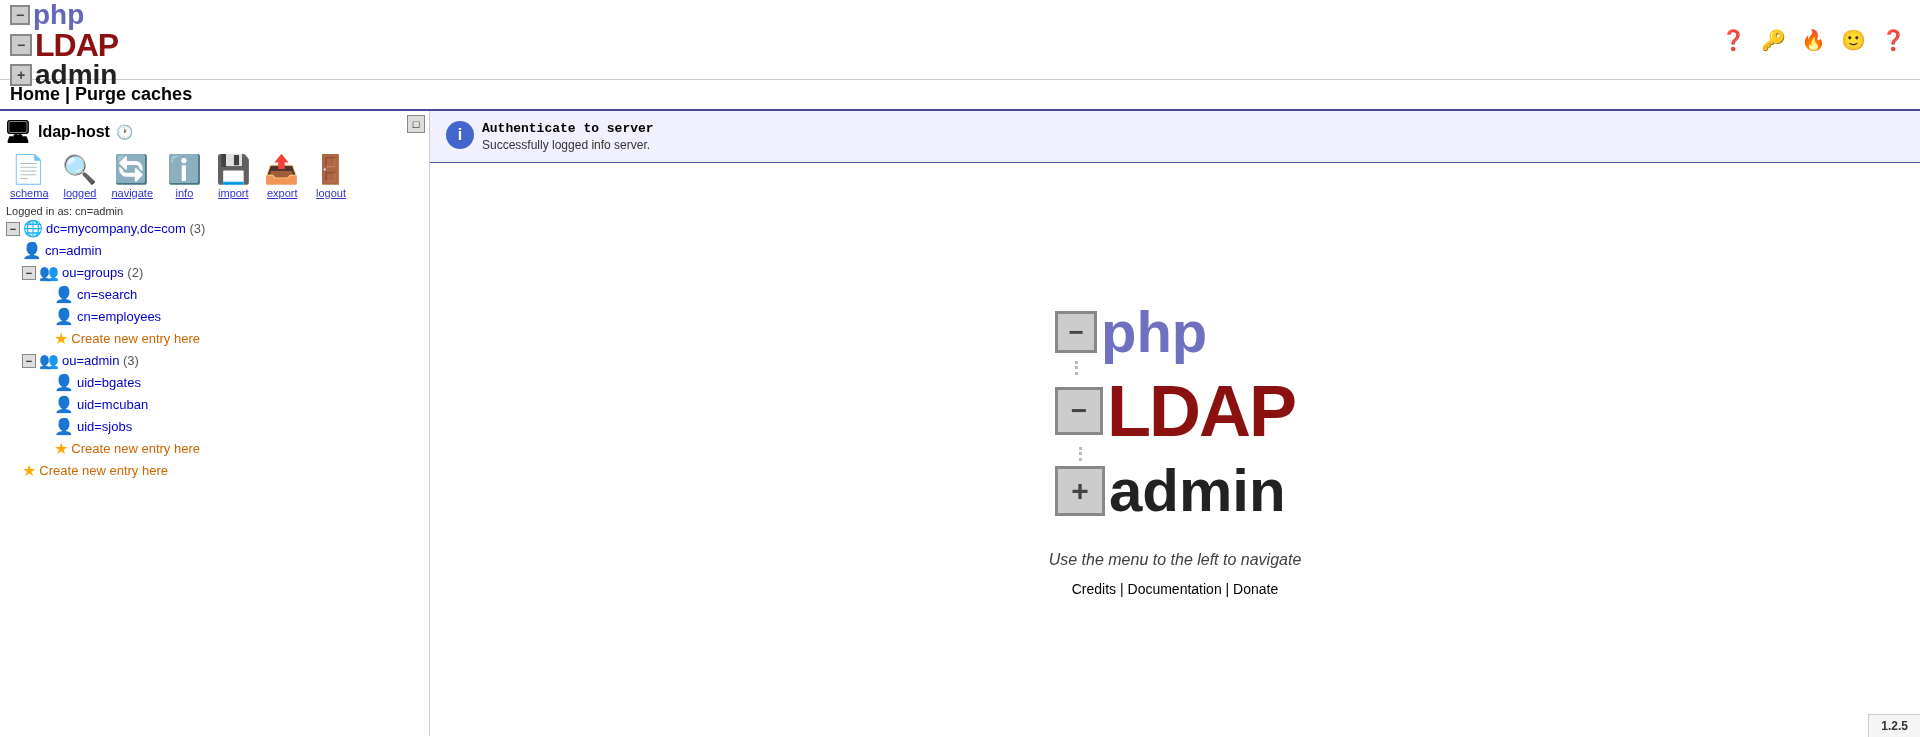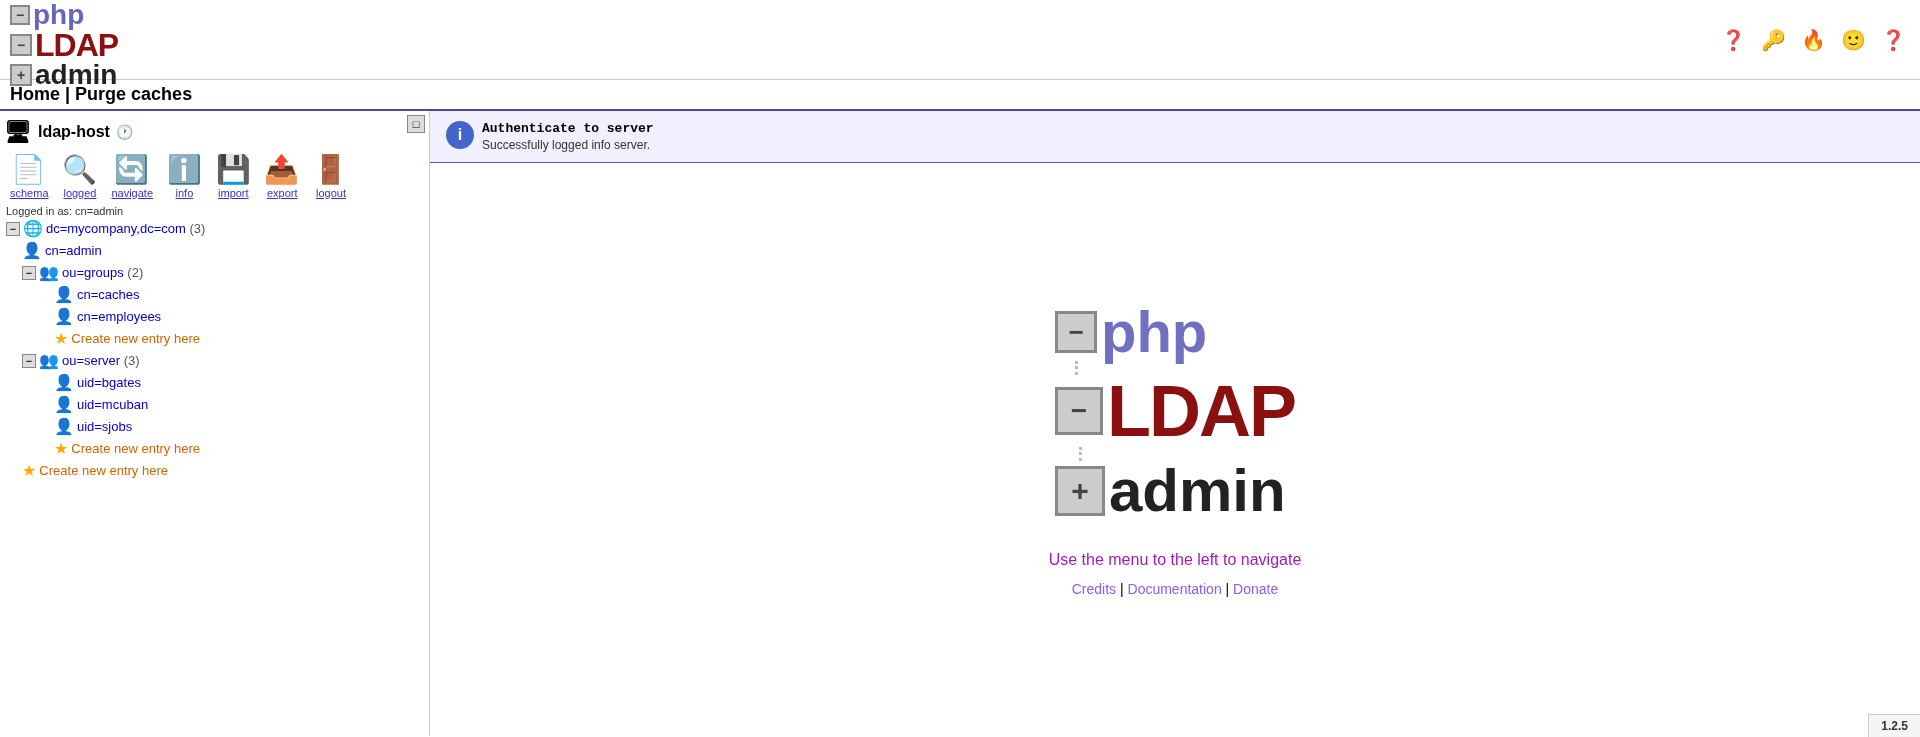--- a/index.html
+++ b/index.html
@@ -151,23 +151,23 @@
     .big-logo-row2 {
       display: flex; align-items: center;
     }
     .big-logo-row3 {
       display: flex; align-items: center;
     }
     .bl-php { color: #7070c0; font-size: 58px; font-weight: bold; font-family: Arial, sans-serif; }
     .bl-ldap { color: #8b1010; font-size: 72px; font-weight: 900; font-family: Arial, sans-serif; letter-spacing: -2px; }
     .bl-admin { color: #222; font-size: 60px; font-weight: 900; font-family: Arial, sans-serif; }
 
-    #nav-text { font-size: 16px; color: #a21caf; margin-bottom: 12px; }
+    #nav-text { font-size: 16px; color: #404040; margin-bottom: 12px; font-style: italic; }
     #footer-links { font-size: 14px; }
-    #footer-links a { color: #8b5cf6; text-decoration: none; }
+    #footer-links a { color: #000000; text-decoration: none; }
 
     
     #version-bar {
       position: fixed;
       bottom: 0; right: 0;
       padding: 4px 12px;
       font-size: 12px;
       font-weight: bold;
       color: #333;
       background: #f5f5f5;
@@ -290,21 +290,21 @@
             <span class="node-label">
               <a>ou=groups</a>
               <span class="count"> (2)</span>
             </span>
           </div>
 
           <div class="tree-node tree-indent-2">
             <div class="tree-row">
               <span class="node-icon">👤</span>
               <span class="node-label">
-                <a>cn=caches</a>
+                <a>cn=search</a>
               </span>
             </div>
           </div>
 
           <div class="tree-node tree-indent-2">
             <div class="tree-row">
               <span class="node-icon">👤</span>
               <span class="node-label">
                 <a>cn=employees</a>
               </span>
@@ -319,21 +319,21 @@
               </span>
             </div>
           </div>
         </div>
 
         <div class="tree-node tree-indent-1">
           <div class="tree-row">
             <span class="toggle-btn">−</span>
             <span class="node-icon">👥</span>
             <span class="node-label">
-              <a>ou=server</a>
+              <a>ou=admin</a>
               <span class="count"> (3)</span>
             </span>
           </div>
 
           <div class="tree-node tree-indent-2">
             <div class="tree-row">
               <span class="node-icon">👤</span>
               <span class="node-label">
                 <a>uid=bgates</a>
               </span>

